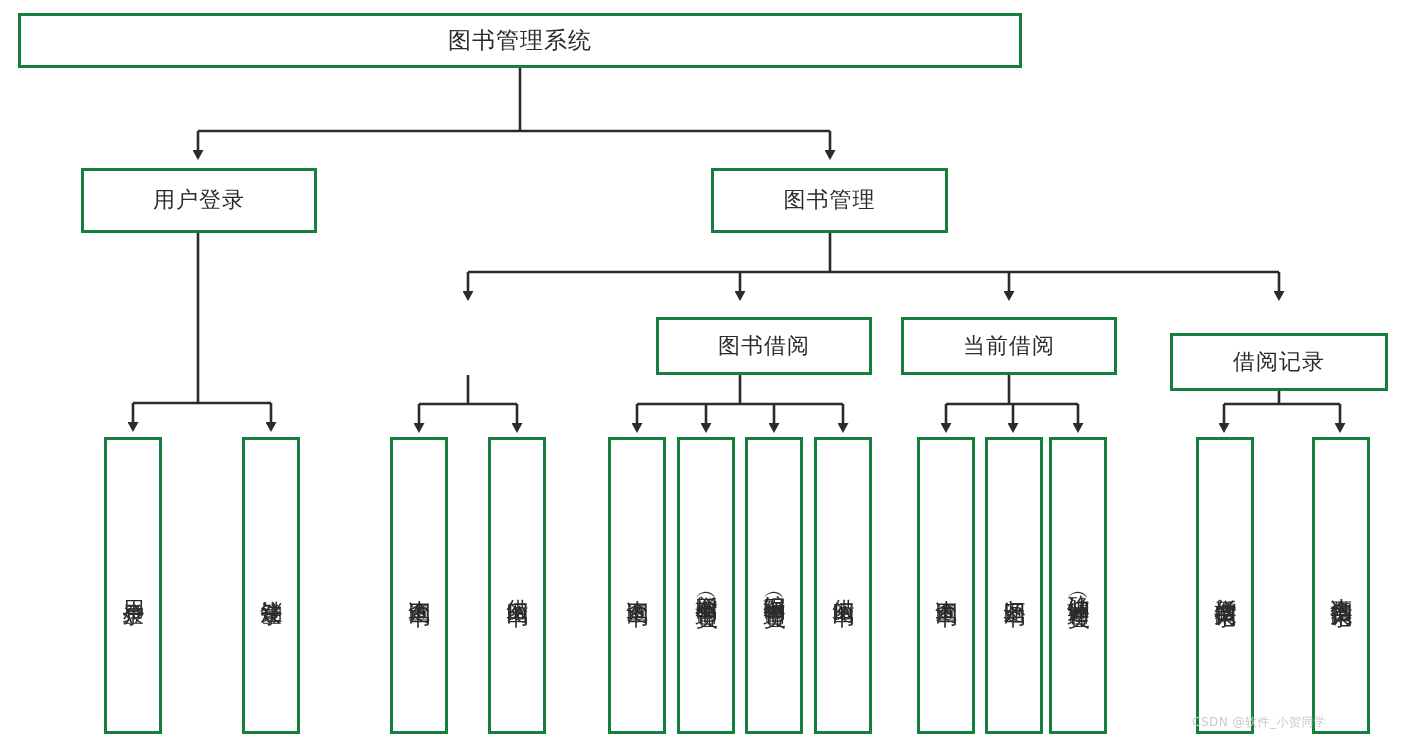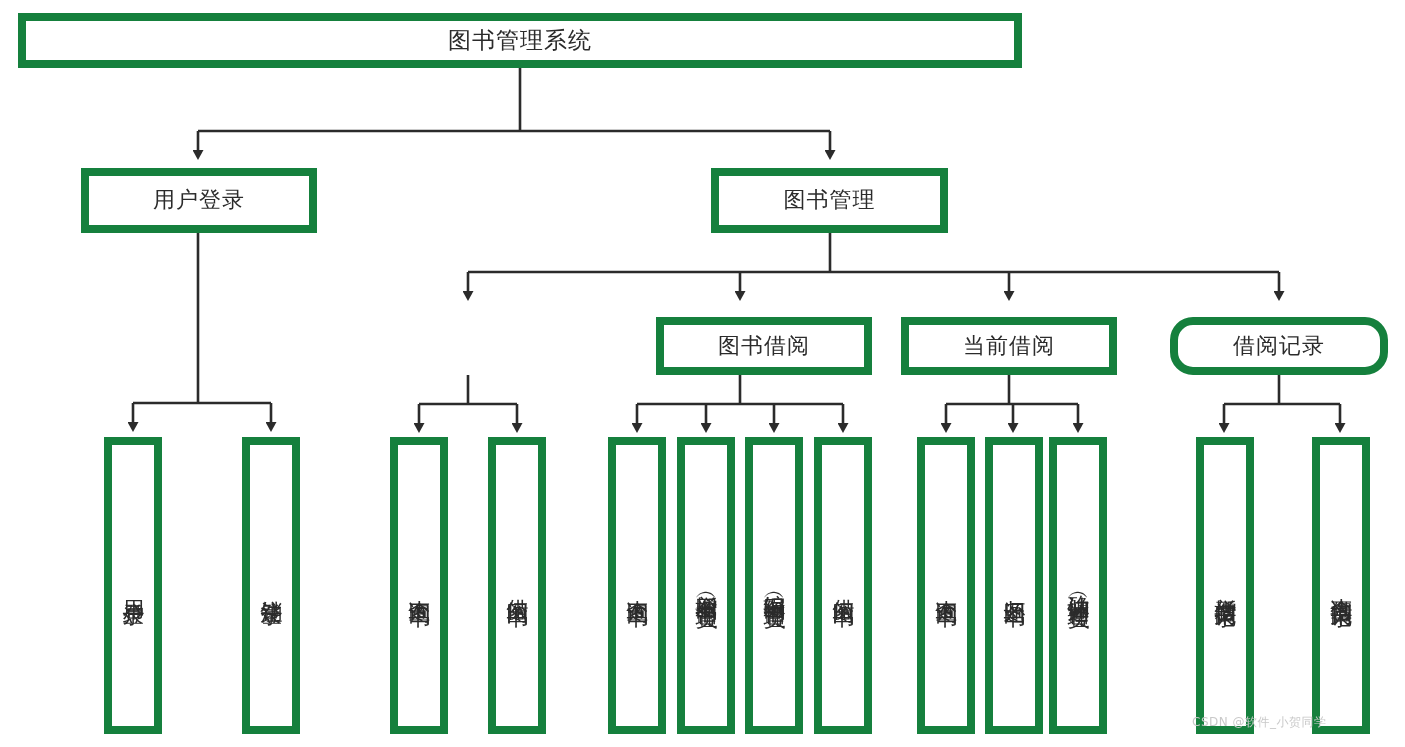--- a/index.html
+++ b/index.html
@@ -20,21 +20,21 @@
     left: 0;
     top: 0;
     width: 1405px;
     height: 747px;
     pointer-events: none;
   }
   .node {
     position: absolute;
     box-sizing: border-box;
     background: #ffffff;
-    border: 8px solid #15803d;
+    border: 3px solid #15803d;
     display: flex;
     align-items: center;
     justify-content: center;
     color: #2b2b2b;
   }
   .node-h {
     font-size: 22px;
     letter-spacing: 1px;
     line-height: 1.2;
   }
@@ -127,21 +127,21 @@
   <div class="node node-h" style="left:711px; top:168px; width:237px; height:65px;text-align:right;">
     <span>图书管理</span>
   </div>
 
   <div class="node node-h" style="left:656px; top:317px; width:216px; height:58px;">
     <span>图书借阅</span>
   </div>
   <div class="node node-h" style="left:901px; top:317px; width:216px; height:58px;font-family:Liberation Serif, serif;">
     <span>当前借阅</span>
   </div>
-  <div class="node node-h" style="left:1170px; top:317px; width:218px; height:58px;border-radius:23px;">
+  <div class="node node-h" style="left:1170px; top:333px; width:218px; height:58px;">
     <span>借阅记录</span>
   </div>
 
   <div class="node node-v" style="left:104px; top:437px; width:58px; height:297px;">
     <span class="vtext">用户登录</span>
   </div>
   <div class="node node-v" style="left:242px; top:437px; width:58px; height:297px;">
     <span class="vtext">注销登录</span>
   </div>
 

